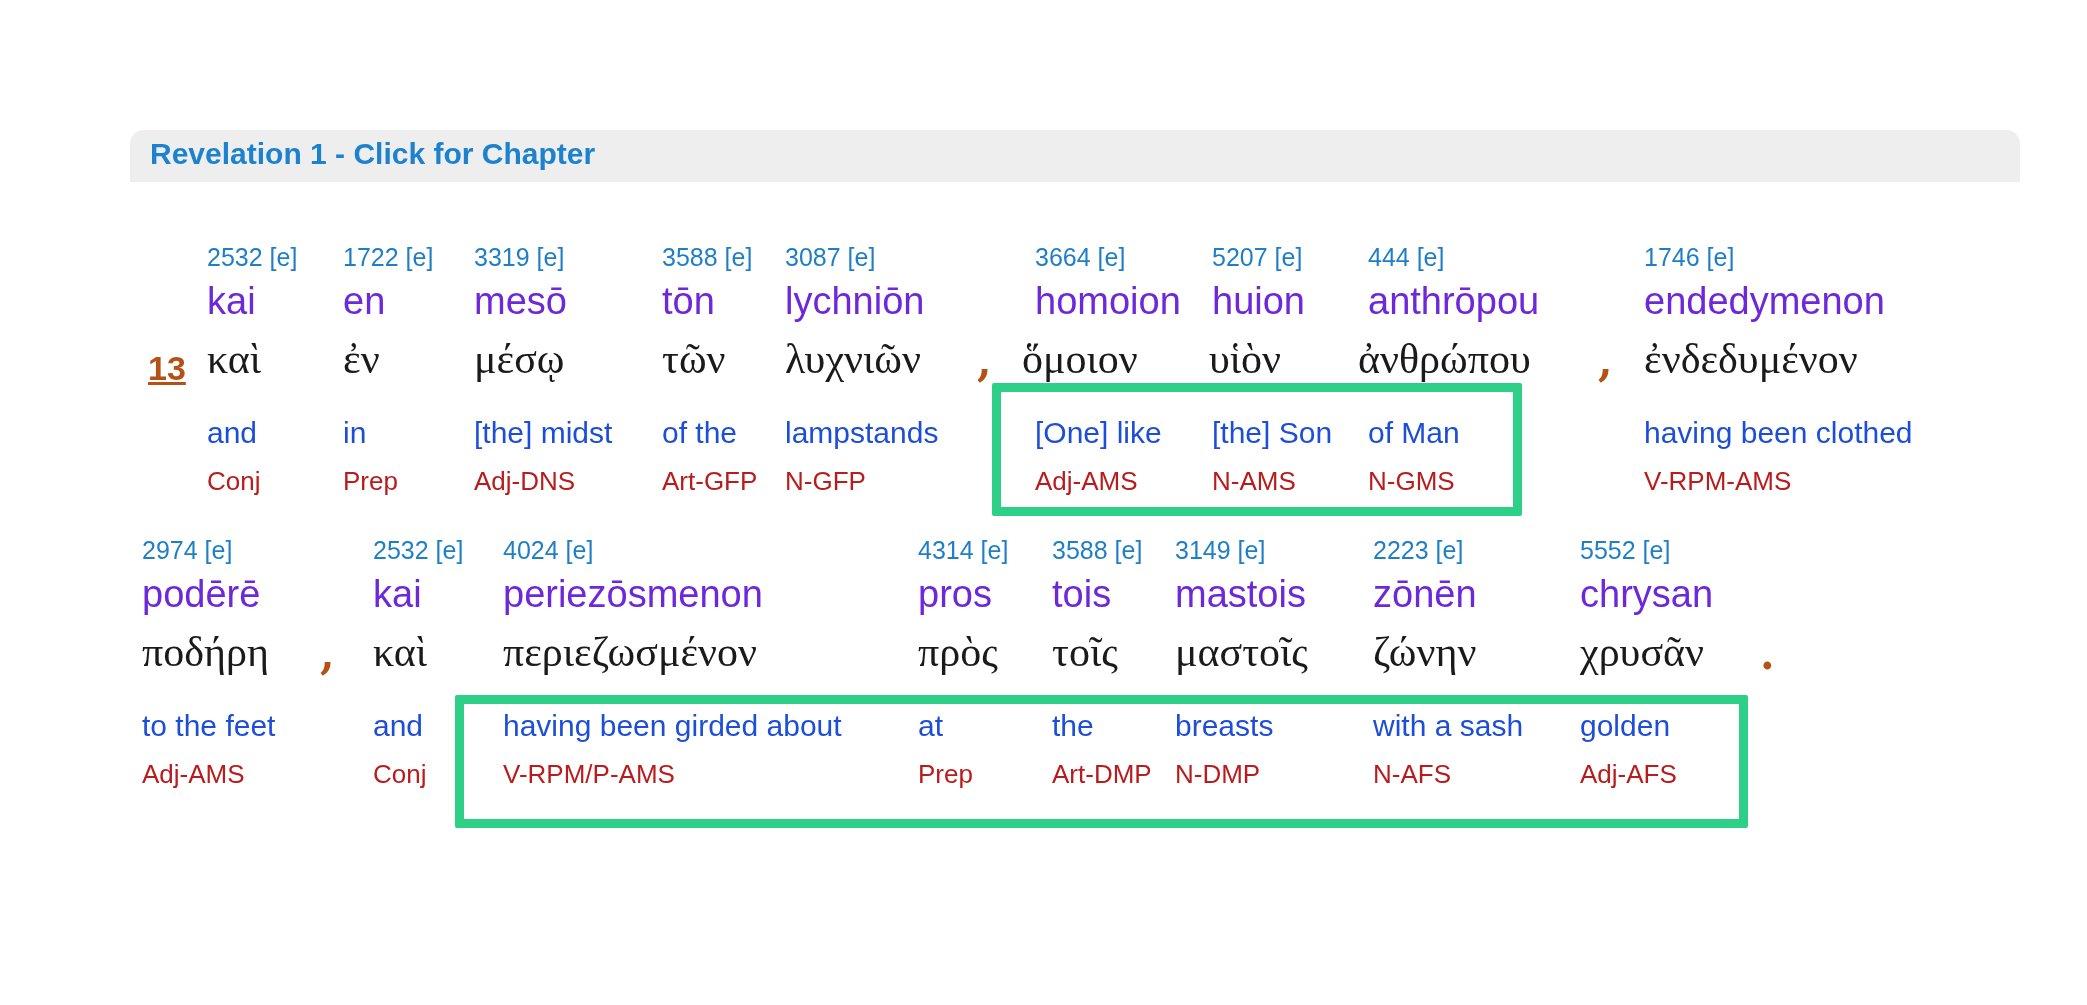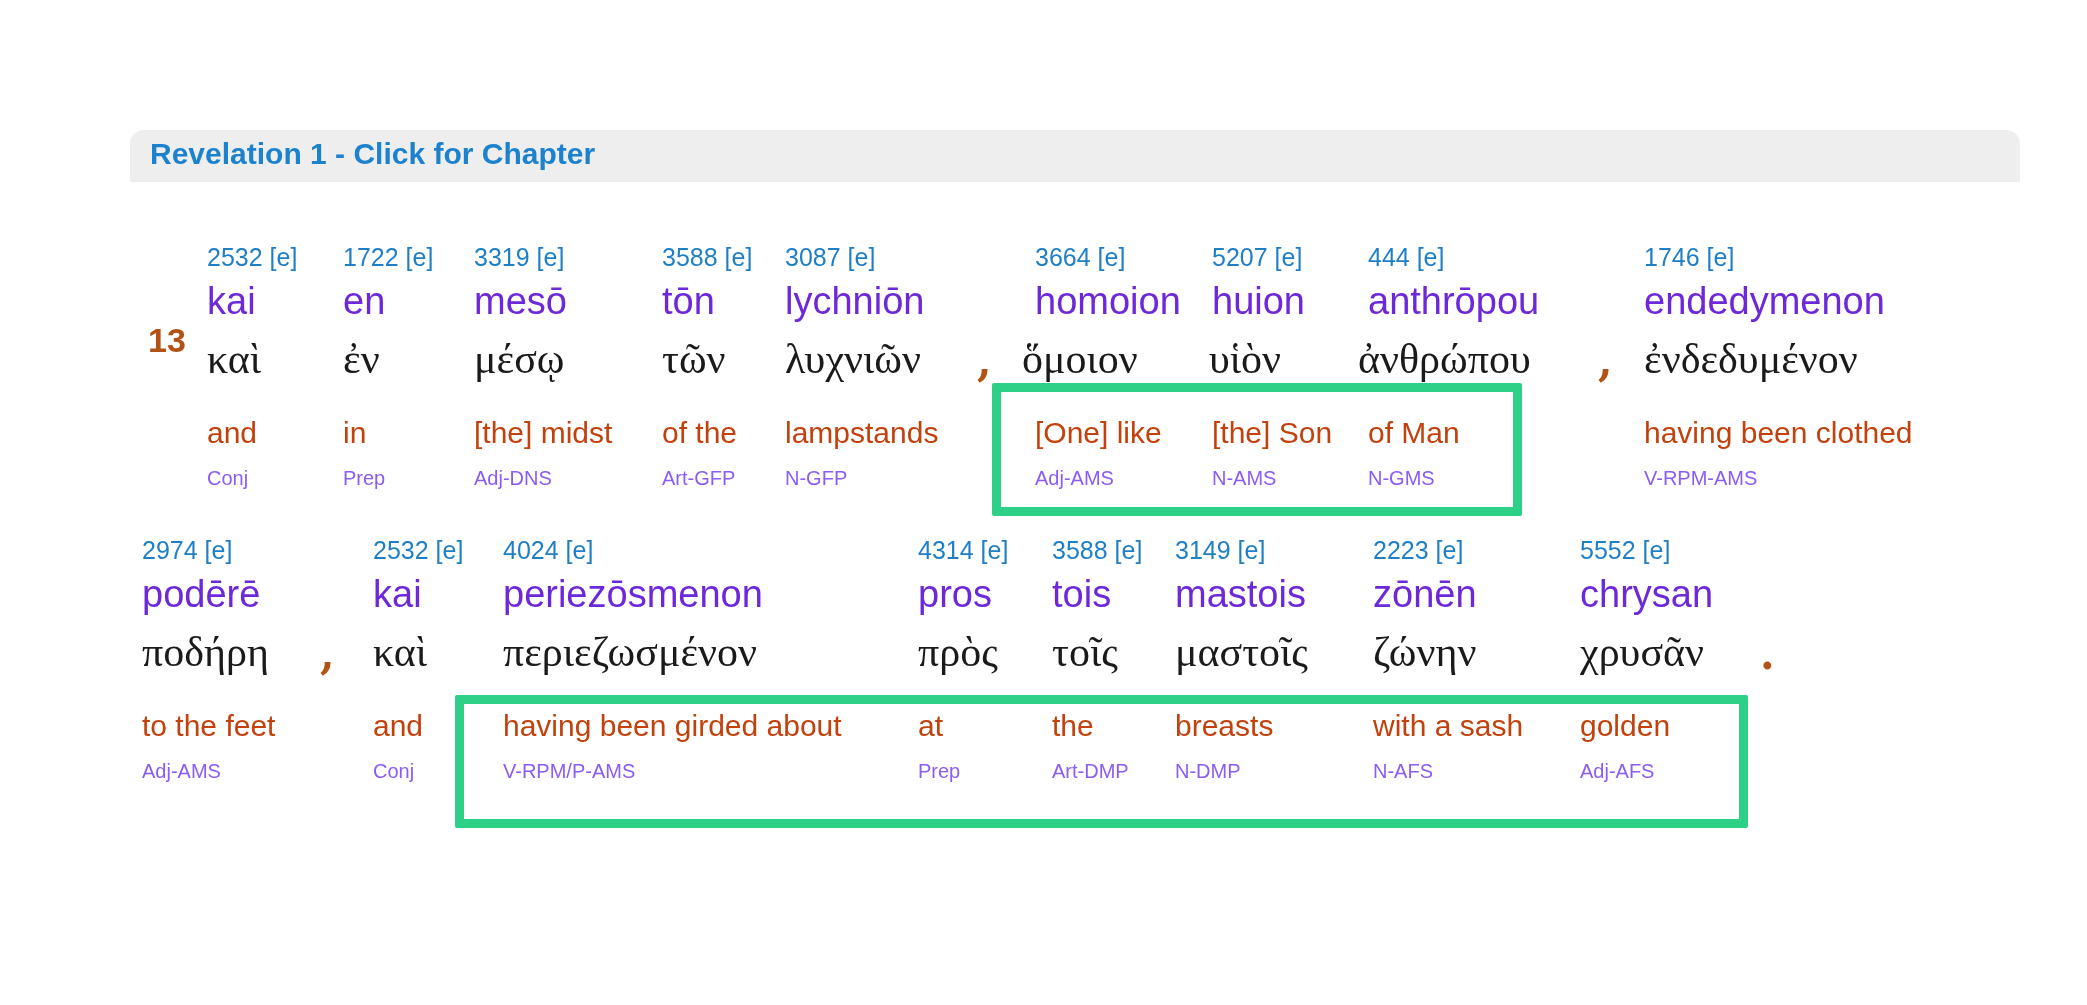--- a/index.html
+++ b/index.html
@@ -101,26 +101,26 @@
   .cell.greek {
     top: 92px;
     font-size: 42px;
     color: #1a1a1a;
     font-family: Liberation Serif, serif;
     line-height: 1.05;
   }
   .cell.gloss {
     top: 173px;
     font-size: 30px;
-    color: #c2410c;
+    color: #1d4ed8;
   }
   .cell.parse {
     top: 223px;
-    font-size: 20px;
-    color: #8b5cf6;
+    font-size: 26px;
+    color: #b91c1c;
     cursor: pointer;
   }
 
   
   .punct {
     position: absolute;
     top: 92px;
     font-size: 42px;
     color: #b25214;
     font-family: "DejaVu Serif", "Liberation Serif", serif;
@@ -141,21 +141,21 @@
 <body>
 
 <div id="page">
 
 
   <div class="chapter-bar">
     <a class="chapter-link">Revelation 1 - Click for Chapter</a>
   </div>
 
   <div class="interlinear-row" id="row-0">
-      <div class="verse-num" style="left: 148px; top: 76px;">13</div>
+      <div class="verse-num" style="left: 148px; top: 104px; text-decoration: underline;">13</div>
       <div class="punct" style="left: 977px;">,</div>
       <div class="punct" style="left: 1598px;">,</div>
       <div class="word-col" style="left: 207px;">
         <div class="cell strongs">2532 [e]</div>
         <div class="cell translit">kai</div>
         <div class="cell greek">καὶ</div>
         <div class="cell gloss">and</div>
         <div class="cell parse">Conj</div>
       </div>
       <div class="word-col" style="left: 343px;">

